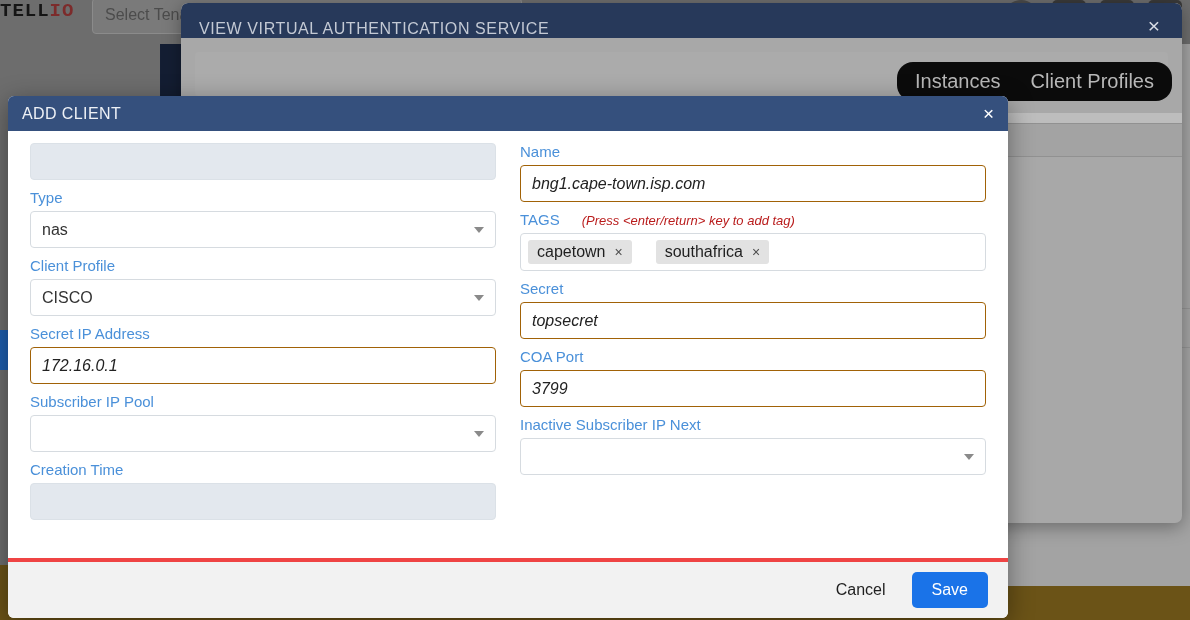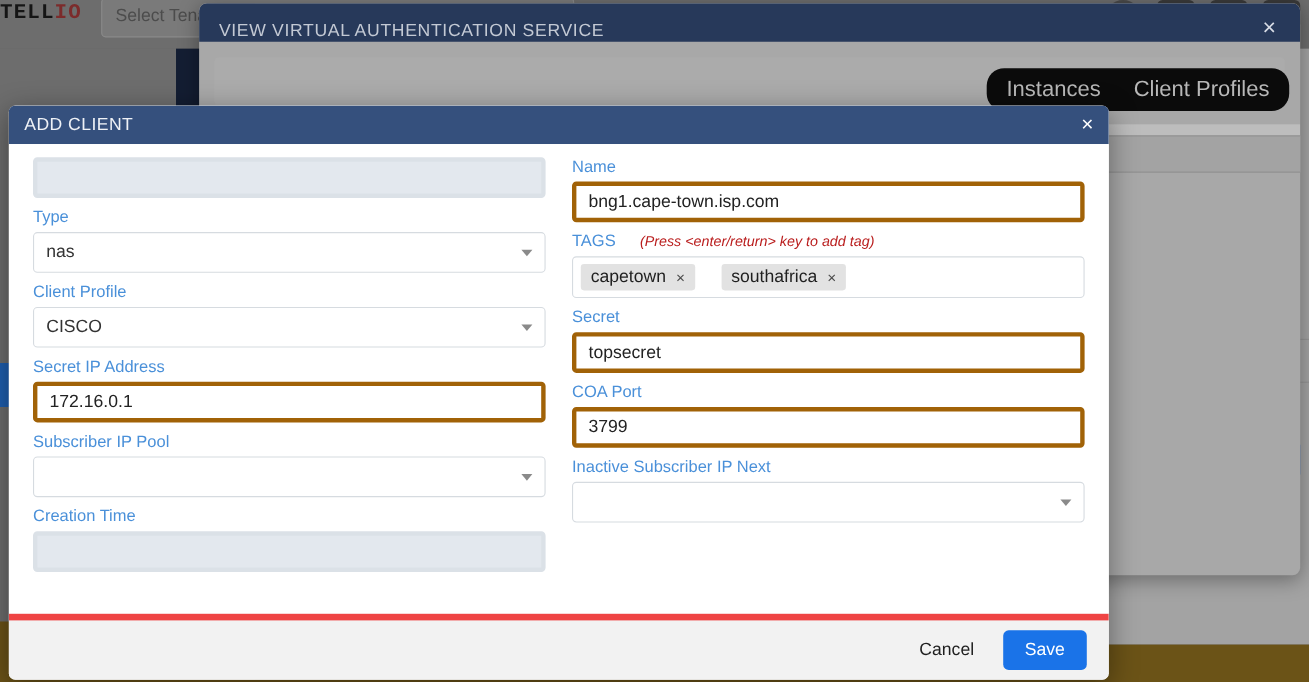--- a/index.html
+++ b/index.html
@@ -173,23 +173,23 @@
 
   .field { margin-bottom: 9px; }
   .flabel {
     color: #4a90d9; font-size: 15px; display: block; margin-bottom: 5px;
   }
   .flabel .hint {
     color: #b91c1c; font-style: italic; font-size: 13px; margin-left: 22px;
     font-weight: normal;
   }
   .inp {
-    width: 100%; height: 37px; border: 4px solid #a16207; border-radius: 4px;
+    width: 100%; height: 37px; border: 1px solid #a16207; border-radius: 4px;
     background: #fff; font-size: 16px; color: #222; padding: 0 11px;
-    font-family: "Liberation Sans", sans-serif; outline: none;
+    font-family: "Liberation Sans", sans-serif; outline: none; font-style: italic;
   }
   .inp.disabled { background: #e3e8ee; border-color: #dbe1e7; }
   .sel {
     width: 100%; height: 37px; border: 1px solid #d6dbe0; border-radius: 4px;
     background: #fff; font-size: 16px; color: #333; padding: 0 11px;
     display: flex; align-items: center; position: relative; cursor: pointer;
   }
   .sel .caret {
     position: absolute; right: 11px; top: 15px;
     width: 0; height: 0; border-left: 5px solid transparent;
@@ -201,21 +201,21 @@
     flex-wrap: wrap;
   }
   .tag {
     background: #e2e2e2; border-radius: 3px; font-size: 16px; color: #1f1f1f;
     padding: 3px 9px; display: flex; align-items: center; gap: 9px;
   }
   .tag .x { color: #4d4d4d; font-size: 14px; cursor: pointer; }
 
   .ac-footer {
     flex: 0 0 auto; height: 60px; background: #f2f2f2;
-    border-top: 6px solid #ef4444;
+    border-top: 4px solid #ef4444;
     display: flex; align-items: center; justify-content: flex-end;
     gap: 16px; padding: 0 20px;
   }
   .btn-cancel {
     background: transparent; border: none; color: #1f1f1f; font-size: 16px;
     cursor: pointer; padding: 8px 10px; font-family: "Liberation Sans", sans-serif;
   }
   .btn-save {
     background: #1a73e8; border: none; color: #fff; font-size: 16px;
     cursor: pointer; padding: 9px 20px; border-radius: 5px;

